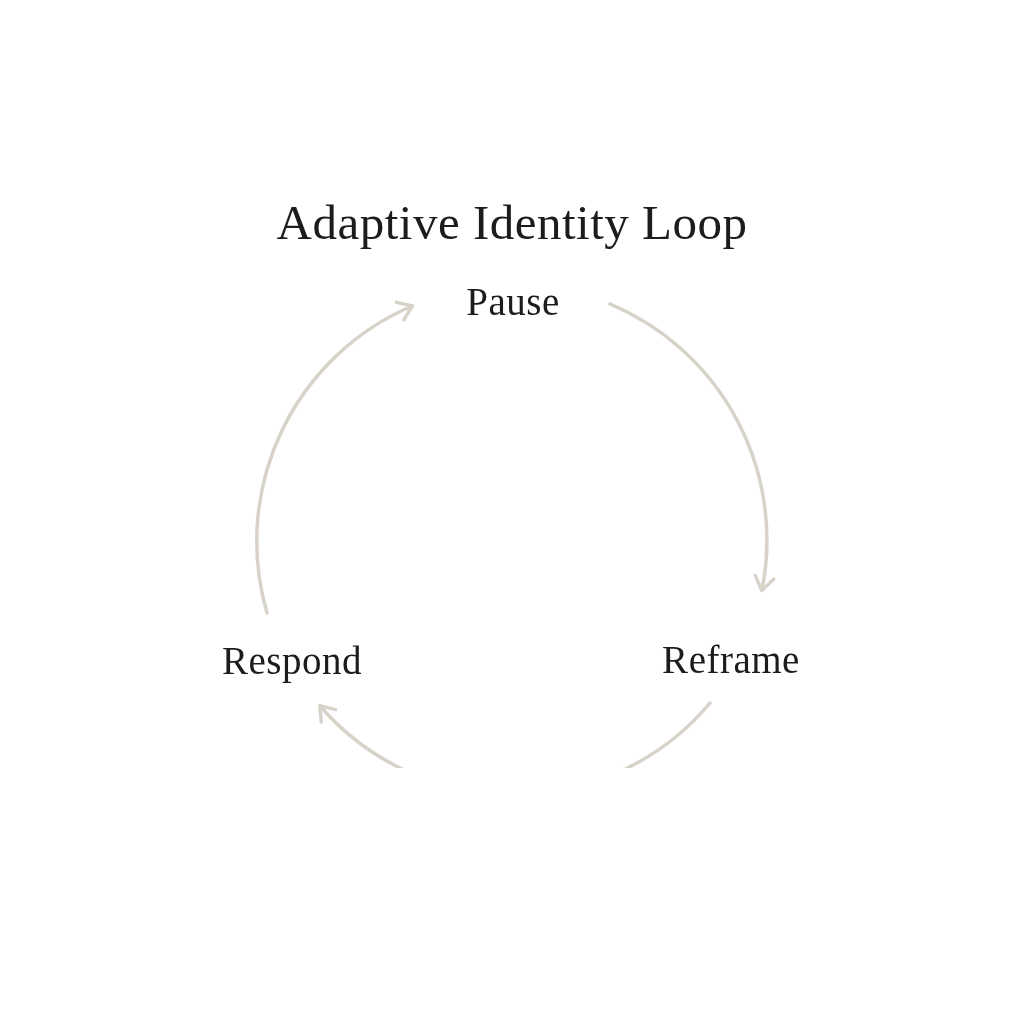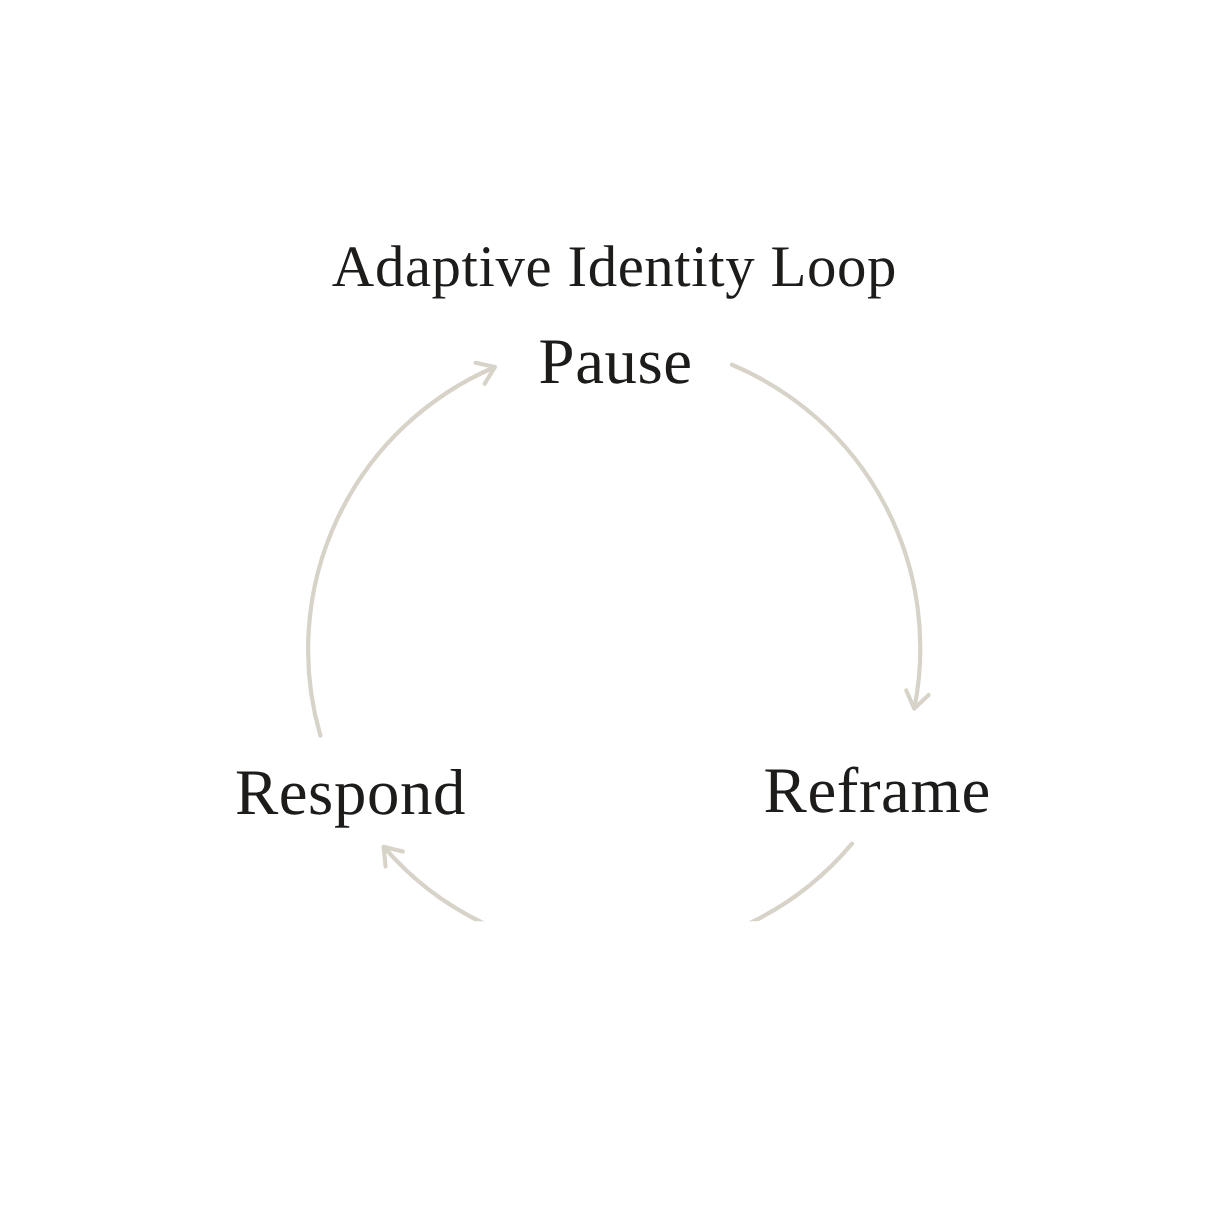--- a/index.html
+++ b/index.html
@@ -31,21 +31,21 @@
   .loop-svg {
     position: absolute;
     left: 0;
     top: 0;
     width: 1024px;
     height: 1024px;
   }
   .node-label {
     position: absolute;
     transform: translate(-50%, -50%);
-    font-size: 54px;
+    font-size: 39px;
     font-weight: 400;
     letter-spacing: 0.5px;
     white-space: nowrap;
     color: #1d1c1a;
     text-align: right;
   }
   .node-pause   { left: 513px; top: 301px; }
   .node-reframe { left: 731px; top: 659px; }
   .node-respond { left: 292px; top: 660px; }
 </style>

